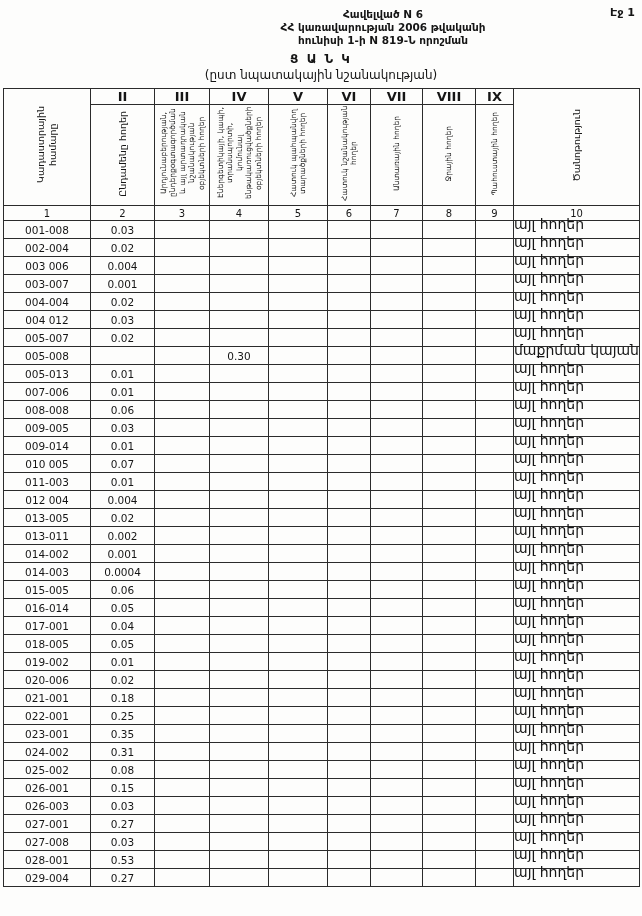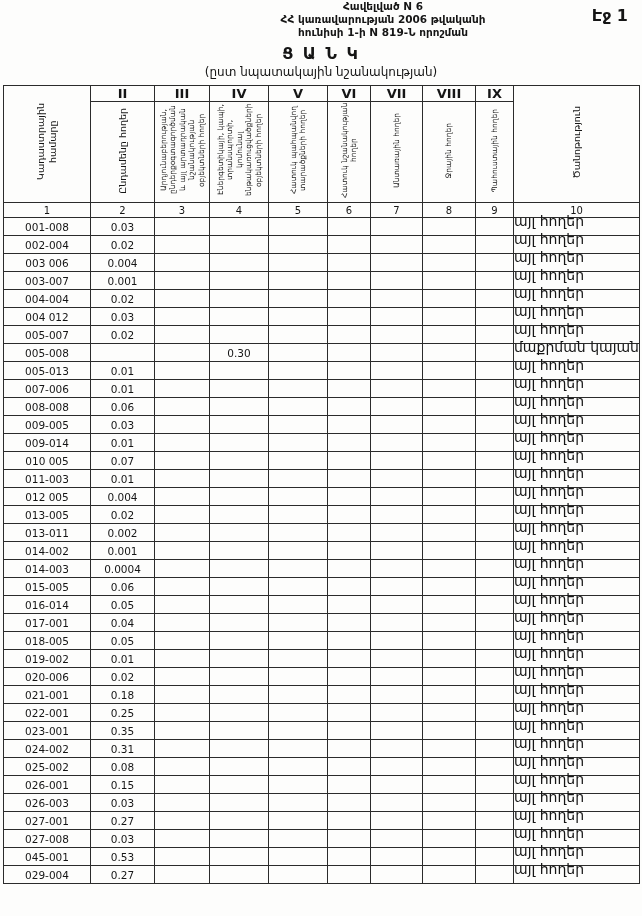--- a/index.html
+++ b/index.html
@@ -6,31 +6,31 @@
   .page{
     position:relative;
     width:642px;height:916px;
     background:#fdfdfc;
     color:#151515;
     font-family:"DejaVu Sans",sans-serif;
     overflow:hidden;
     box-sizing:border-box;
   }
   .page-num{
-    position:absolute;top:6px;right:14px;
-    font-size:16px;font-weight:bold;
-  }
-  .top-area{}
+    position:absolute;top:6px;right:7px;
+    font-size:11px;font-weight:bold;
+  }
+  .top-area{margin-top:8px;}
   .appendix{
     text-align:center;
     transform:translateX(62px);
     font-size:10.5px;font-weight:bold;line-height:1.25;
   }
   .doc-title{
-    text-align:center;font-size:16px;font-weight:bold;
+    text-align:center;font-size:12px;font-weight:bold;
     margin-top:5px;letter-spacing:2px;
   }
   .subtitles{
     text-align:center;font-size:9.8px;font-weight:bold;line-height:1.4;
     margin-top:2px;
   }
   .purpose-note{
     text-align:center;font-size:12px;margin-top:2px;
   }
   table.land{
@@ -324,21 +324,21 @@
           <td class="c-val"><span></span></td>
           <td class="c-val"><span></span></td>
           <td class="c-val"><span></span></td>
           <td class="c-val"><span></span></td>
           <td class="c-val"><span></span></td>
           <td class="c-val"><span></span></td>
           <td class="c-val"><span></span></td>
           <td class="c-note"><span>այլ հողեր</span></td>
         </tr>
         <tr>
-          <td class="c-code"><span>012 005</span></td>
+          <td class="c-code"><span>012 004</span></td>
           <td class="c-val"><span>0.004</span></td>
           <td class="c-val"><span></span></td>
           <td class="c-val"><span></span></td>
           <td class="c-val"><span></span></td>
           <td class="c-val"><span></span></td>
           <td class="c-val"><span></span></td>
           <td class="c-val"><span></span></td>
           <td class="c-val"><span></span></td>
           <td class="c-note"><span>այլ հողեր</span></td>
         </tr>
@@ -564,21 +564,21 @@
           <td class="c-val"><span></span></td>
           <td class="c-val"><span></span></td>
           <td class="c-val"><span></span></td>
           <td class="c-val"><span></span></td>
           <td class="c-val"><span></span></td>
           <td class="c-val"><span></span></td>
           <td class="c-val"><span></span></td>
           <td class="c-note"><span>այլ հողեր</span></td>
         </tr>
         <tr>
-          <td class="c-code"><span>045-001</span></td>
+          <td class="c-code"><span>028-001</span></td>
           <td class="c-val"><span>0.53</span></td>
           <td class="c-val"><span></span></td>
           <td class="c-val"><span></span></td>
           <td class="c-val"><span></span></td>
           <td class="c-val"><span></span></td>
           <td class="c-val"><span></span></td>
           <td class="c-val"><span></span></td>
           <td class="c-val"><span></span></td>
           <td class="c-note"><span>այլ հողեր</span></td>
         </tr>

